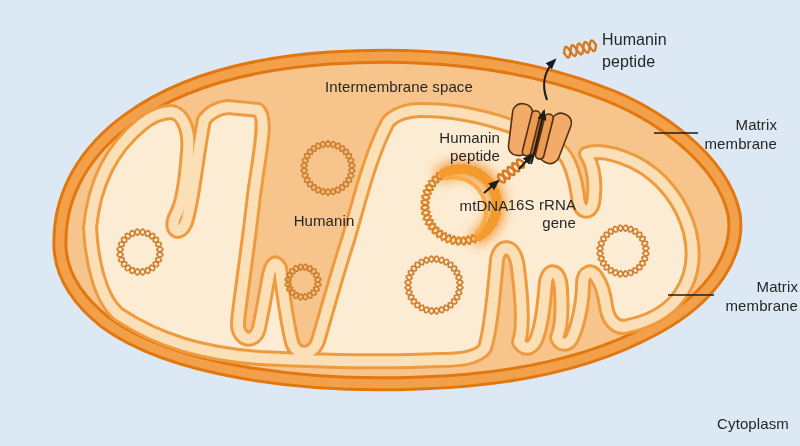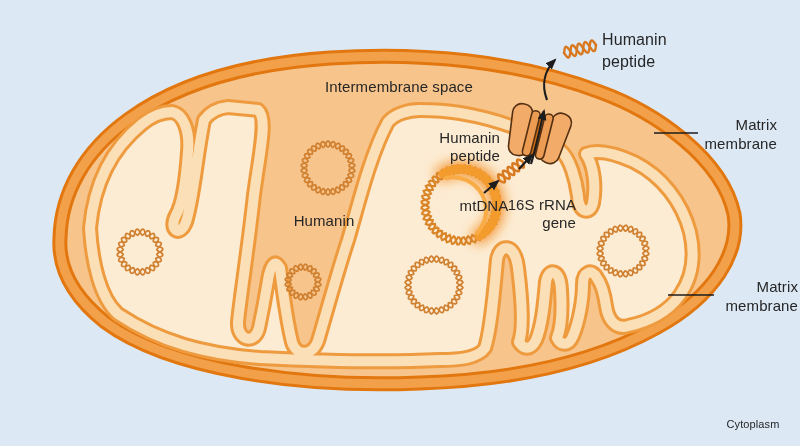--- a/index.html
+++ b/index.html
@@ -125,14 +125,14 @@
   <div class="lbl wrap" style="left: 462px; top: 147px; width: 76px; color: rgb(38, 38, 38);">Humanin peptide</div>
 
   <div class="lbl" style="left: 460px; top: 206px; color: rgb(38, 38, 38); margin-left: 24px;">mtDNA</div>
 
   <div class="lbl wrap" style="left: 537px; top: 214px; width: 78px; color: rgb(38, 38, 38);">16S rRNA gene</div>
 
   <div class="lbl" style="left: 324px; top: 221px; color: rgb(38, 38, 38);">Humanin</div>
 
   <div class="lbl wrap" style="left: 753px; top: 296px; width: 90px; line-height: 19px; color: rgb(38, 38, 38);">Matrix membrane</div>
 
-  <div class="lbl" style="left: 753px; top: 424px; font-size: 11px; color: rgb(38, 38, 38);">Cytoplasm</div>
+  <div class="lbl" style="left: 753px; top: 424px; font-size: 15px; color: rgb(38, 38, 38);">Cytoplasm</div>
 </div>
 
 </body></html>

